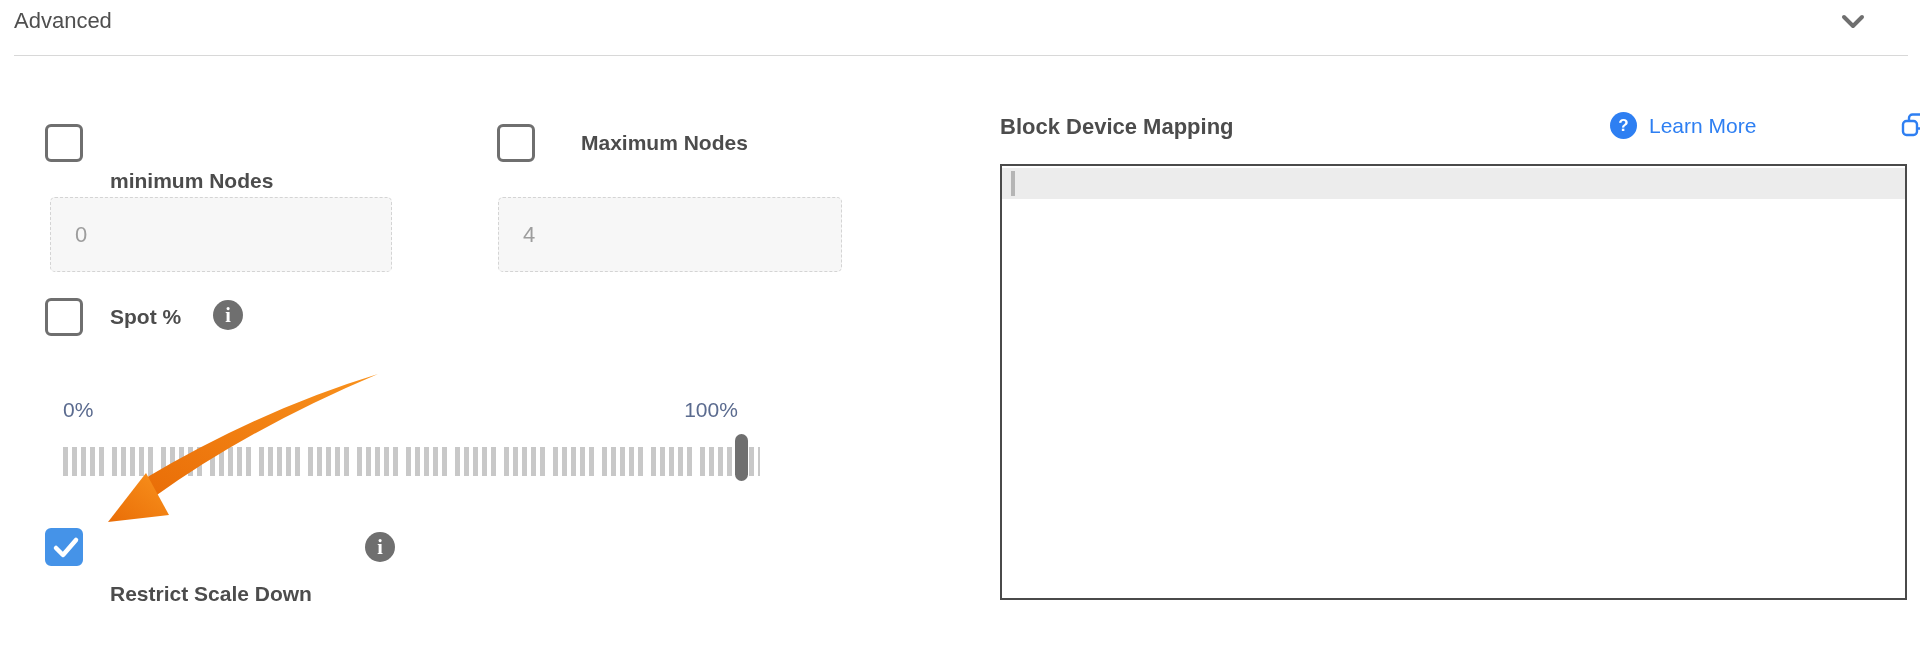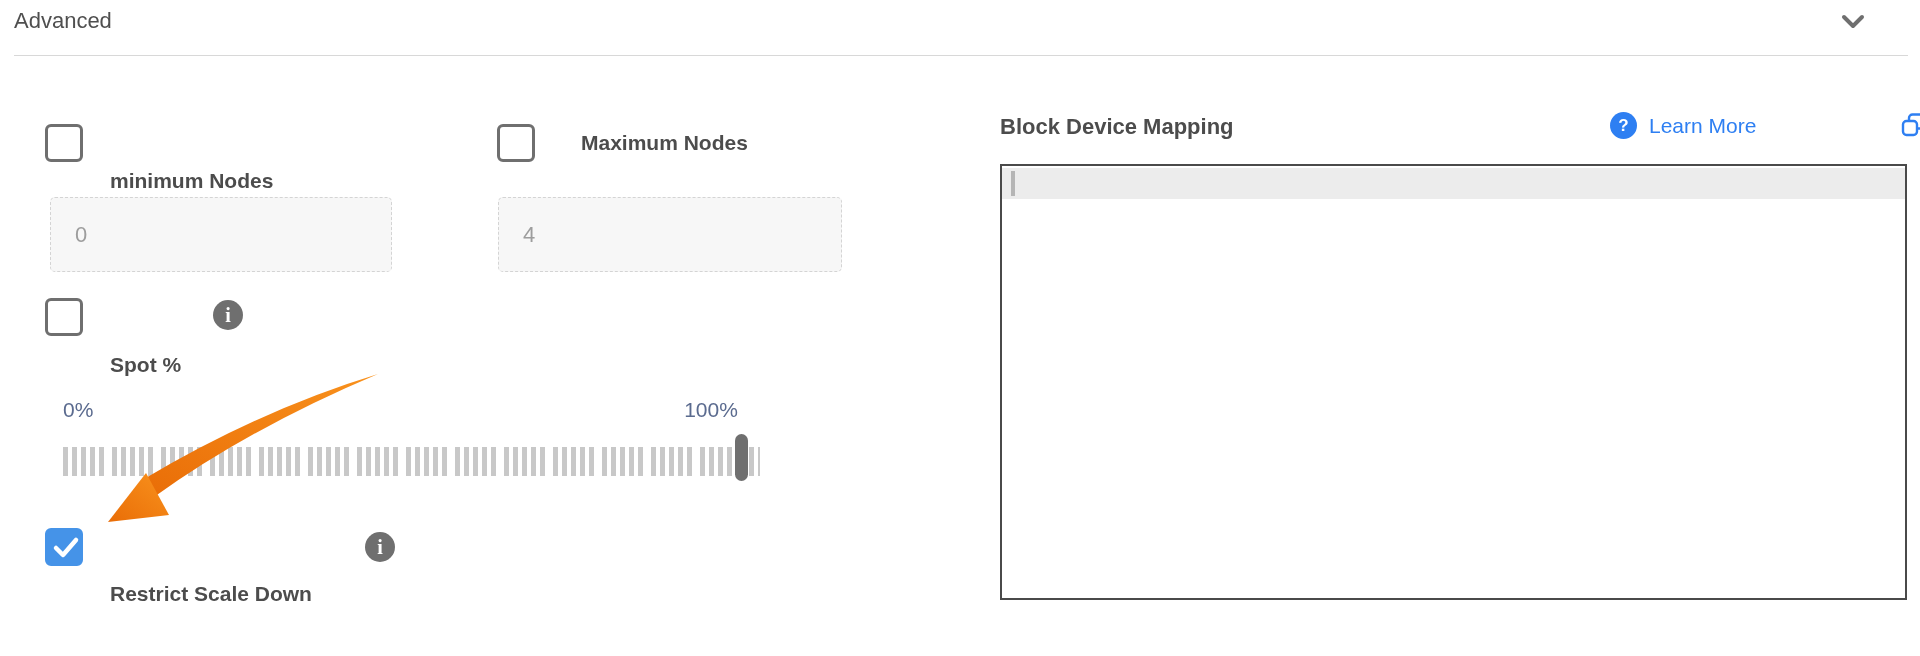--- a/index.html
+++ b/index.html
@@ -78,21 +78,21 @@
 
   <div class="cbx" style="left:45px; top:124px;"></div>
   <div class="cbx-label" style="left:110px; top:131px;margin-top:38px;">minimum Nodes</div>
   <input class="dash-input" style="left: 50px; top: 197px; width: 342px; height: 75px;" value="0">
 
   <div class="cbx" style="left:497px; top:124px;"></div>
   <div class="cbx-label" style="left:581px; top:131px;">Maximum Nodes</div>
   <input class="dash-input" style="left: 498px; top: 197px; width: 344px; height: 75px;" value="4">
 
   <div class="cbx" style="left:45px; top:298px;"></div>
-  <div class="cbx-label" style="left:110px; top:305px;margin-top:48px;">Spot %</div>
+  <div class="cbx-label" style="left:110px; top:305px;">Spot %</div>
   <div class="info-icon" style="left:213px; top:300px;">i</div>
 
   <div class="slider-min">0%</div>
   <div class="slider-max">100%</div>
   <div class="slider-track"></div>
   <div class="slider-handle"></div>
 
   <div class="cbx checked" style="left:45px; top:528px;">
     <span>
       <svg width="30" height="28" viewBox="0 0 30 28">

